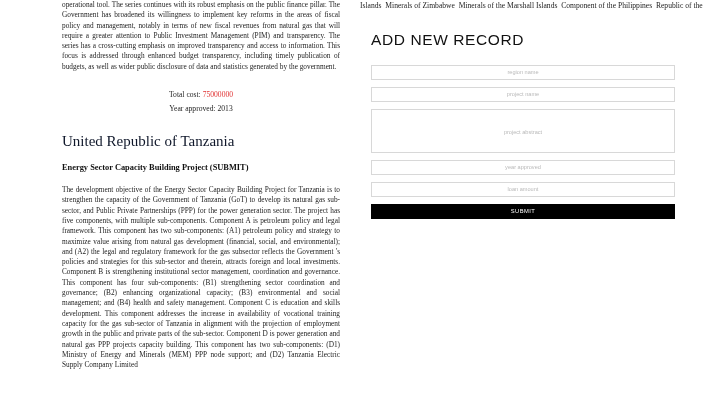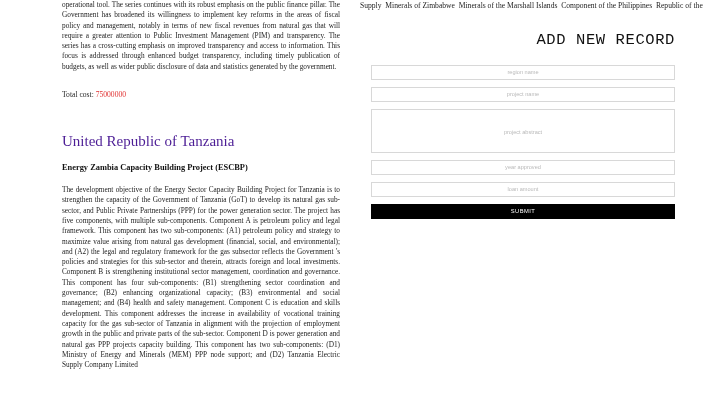--- a/index.html
+++ b/index.html
@@ -35,32 +35,33 @@
     text-align: justify;
     color: #1d1d1d;
     margin: 0 0 8px 0;
   }
   .meta-line {
     font-family: "Liberation Serif", serif;
     font-size: 7.6px;
     line-height: 11px;
     color: #1d1d1d;
     margin: 0 0 3px 0;
+    text-align: center;
   }
   .meta-line .red {
     color: #e03030;
   }
   .spacer-1 { height: 9px; }
   .spacer-2 { height: 13px; }
   .doc-title {
     font-family: "Liberation Serif", serif;
     font-size: 15px;
     line-height: 18px;
-    color: #4c1d95;
-    margin: 16px 0 12px 0;
+    color: #0f172a;
+    margin: 2px 0 12px 0;
     font-weight: normal;
   }
   .doc-subtitle {
     font-family: "Liberation Serif", serif;
     font-size: 8.4px;
     line-height: 12px;
     font-weight: bold;
     color: #111111;
     margin: 0 0 11px 0;
   }
@@ -84,25 +85,25 @@
   }
   .tag-cloud span::after {
     content: "\00a0\00a0";
   }
   .form-wrap {
     margin-top: 20px;
     padding-left: 11px;
     padding-right: 4px;
   }
   .form-title {
-    font-family: Liberation Mono, monospace;
+    font-family: Liberation Sans, sans-serif;
     font-size: 15.5px;
     letter-spacing: 0.6px;
     color: #111111;
-    text-align: right;
+    text-align: left;
     margin: 0 0 16px 0;
     font-weight: normal;
   }
   .field {
     display: block;
     width: 100%;
     box-sizing: border-box;
     border: 1px solid #d8d8d8;
     background: #ffffff;
     font-family: "Liberation Sans", sans-serif;
@@ -150,28 +151,32 @@
 
 <div class="page">
 
   <div class="left-col">
     <p class="body-para">operational tool. The series continues with its robust emphasis on the public finance pillar. The Government has broadened its willingness to implement key reforms in the areas of fiscal policy and management, notably in terms of new fiscal revenues from natural gas that will require a greater attention to Public Investment Management (PIM) and transparency. The series has a cross-cutting emphasis on improved transparency and access to information. This focus is addressed through enhanced budget transparency, including timely publication of budgets, as well as wider public disclosure of data and statistics generated by the government.</p>
     <div class="spacer-1"></div>
     <div class="meta-line">
       <span>Total cost:</span>
       <span class="red">75000000</span>
     </div>
+    <div class="meta-line">
+      <span>Year approved:</span>
+      <span>2013</span>
+    </div>
     <div class="spacer-2"></div>
     <h1 class="doc-title">United Republic of Tanzania</h1>
-    <h2 class="doc-subtitle">Energy Zambia Capacity Building Project (ESCBP)</h2>
+    <h2 class="doc-subtitle">Energy Sector Capacity Building Project (SUBMIT)</h2>
     <p class="body-para">The development objective of the Energy Sector Capacity Building Project for Tanzania is to strengthen the capacity of the Government of Tanzania (GoT) to develop its natural gas sub-sector, and Public Private Partnerships (PPP) for the power generation sector. The project has five components, with multiple sub-components. Component A is petroleum policy and legal framework. This component has two sub-components: (A1) petroleum policy and strategy to maximize value arising from natural gas development (financial, social, and environmental); and (A2) the legal and regulatory framework for the gas subsector reflects the Government 's policies and strategies for this sub-sector and therein, attracts foreign and local investments. Component B is strengthening institutional sector management, coordination and governance. This component has four sub-components: (B1) strengthening sector coordination and governance; (B2) enhancing organizational capacity; (B3) environmental and social management; and (B4) health and safety management. Component C is education and skills development. This component addresses the increase in availability of vocational training capacity for the gas sub-sector of Tanzania in alignment with the projection of employment growth in the public and private parts of the sub-sector. Component D is power generation and natural gas PPP projects capacity building. This component has two sub-components: (D1) Ministry of Energy and Minerals (MEM) PPP node support; and (D2) Tanzania Electric Supply Company Limited</p>
   </div>
 
   <div class="right-col">
-    <div class="tag-cloud"><span>Supply</span><span>Minerals of Zimbabwe</span><span>Minerals of the Marshall Islands</span><span>Component of the Philippines</span><span>Republic of the Sudan</span></div>
+    <div class="tag-cloud"><span>Islands</span><span>Minerals of Zimbabwe</span><span>Minerals of the Marshall Islands</span><span>Component of the Philippines</span><span>Republic of the Sudan</span></div>
 
     <div class="form-wrap">
       <div class="form-title">ADD NEW RECORD</div>
       <input class="field" type="text" placeholder="region name" style="">
       <input class="field" type="text" placeholder="project name" style="">
       <textarea class="field tall textarea-field" placeholder="project abstract" style=""></textarea>
       <input class="field" type="text" placeholder="year approved" style="">
       <input class="field" type="text" placeholder="loan amount" style="">
       <button class="submit-btn">SUBMIT</button>
     </div>

